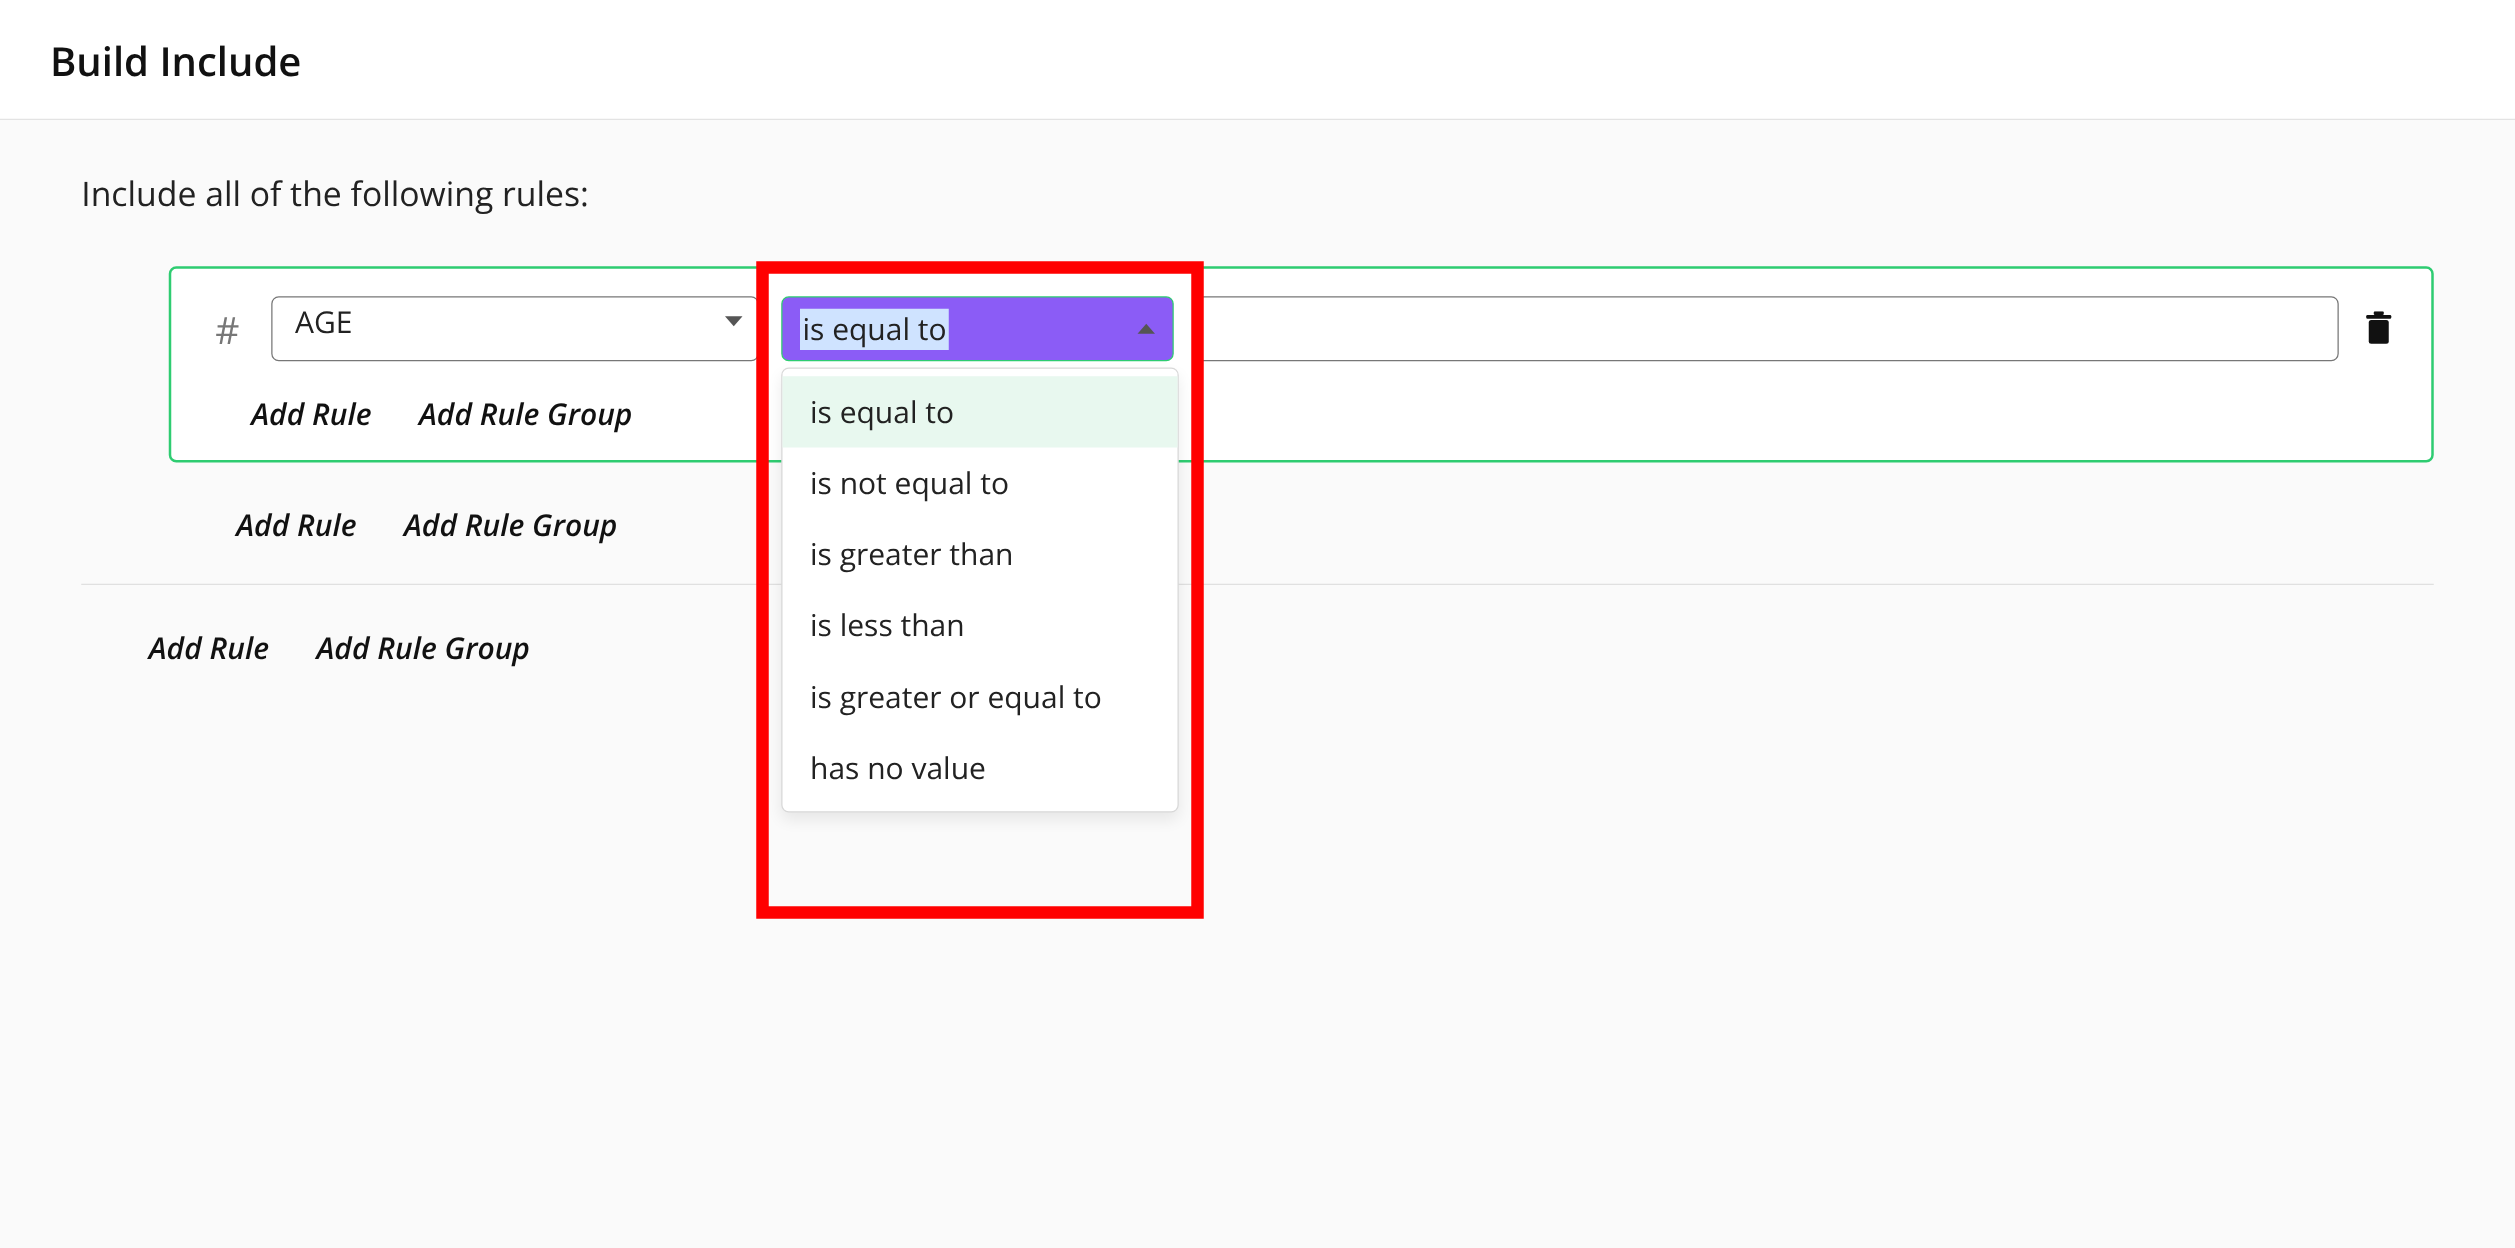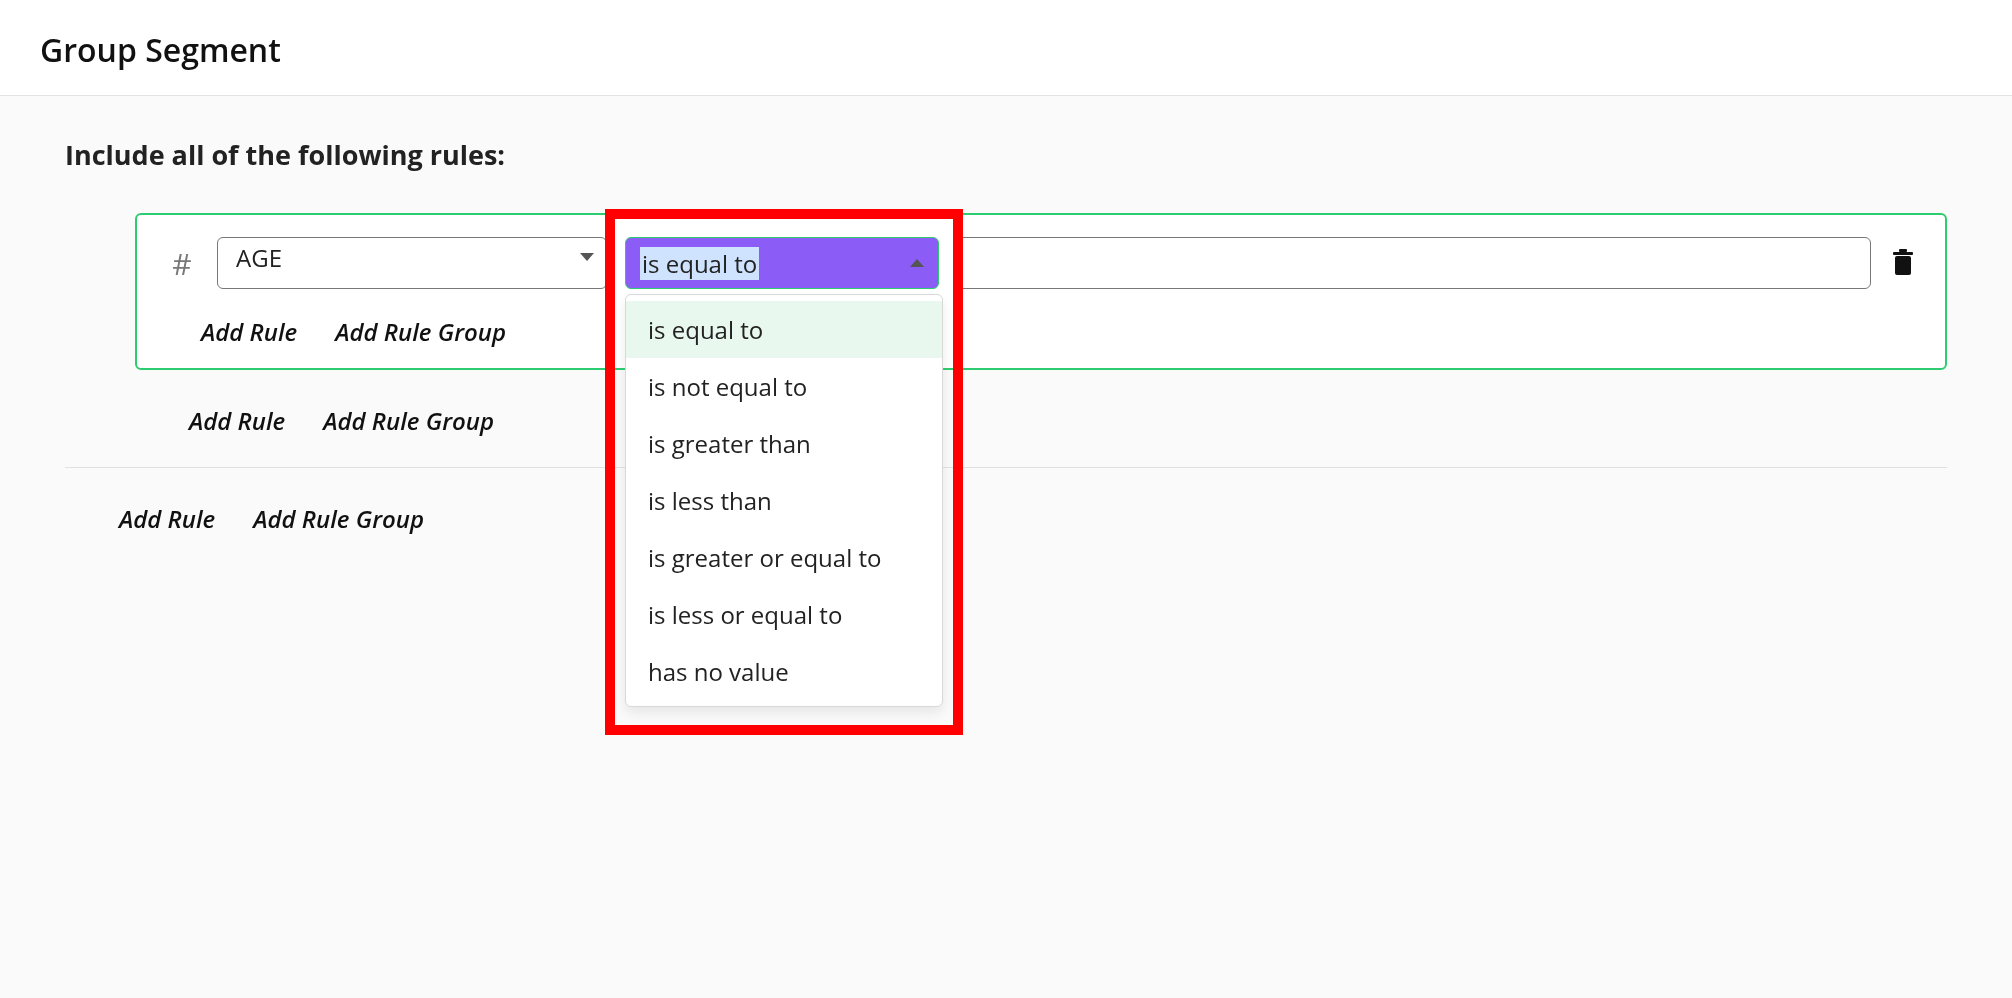--- a/index.html
+++ b/index.html
@@ -17,21 +17,21 @@
     font-weight: 600;
     color: #111;
   }
   .content {
     padding: 40px 65px;
     background: #fafafa;
     min-height: calc(100vh - 92px);
   }
   .section-title {
     font-size: 27px;
-    font-weight: 700;
+    font-weight: 400;
     color: #222;
     margin-bottom: 40px;
   }
   .rules-indent {
     padding-left: 70px;
   }
   .rule-group-box {
     border: 2px solid #2ecc71;
     border-radius: 6px;
     background: #fff;
@@ -155,21 +155,21 @@
     position: absolute;
     border: 10px solid #ff0000;
     pointer-events: none;
     z-index: 20;
   }
 </style>
 </head>
 <body>
 
 <div class="header">
-  <h1>Group Segment</h1>
+  <h1>Build Include</h1>
 </div>
 
 <div class="content">
 
   <div class="section-title">Include all of the following rules:</div>
 
   <div class="rules-indent" style="position:relative;">
 
     <div class="rule-group-box">
 
@@ -184,21 +184,20 @@
         <div class="operator-select" id="op-select">
           <span class="label-hl">is equal to</span>
           <span class="caret-up"></span>
 
           <div class="dropdown-pop" id="op-dropdown">
               <div class="item sel">is equal to</div>
               <div class="item">is not equal to</div>
               <div class="item">is greater than</div>
               <div class="item">is less than</div>
               <div class="item">is greater or equal to</div>
-              <div class="item">is less or equal to</div>
               <div class="item">has no value</div>
             </div>
         </div>
 
         <input class="value-input" type="text" value="" style="">
 
         <div class="trash">
           <svg viewBox="0 0 24 28">
             <rect x="4" y="7" width="16" height="19" rx="2"></rect>
             <rect x="2" y="3" width="20" height="3" rx="1"></rect>

